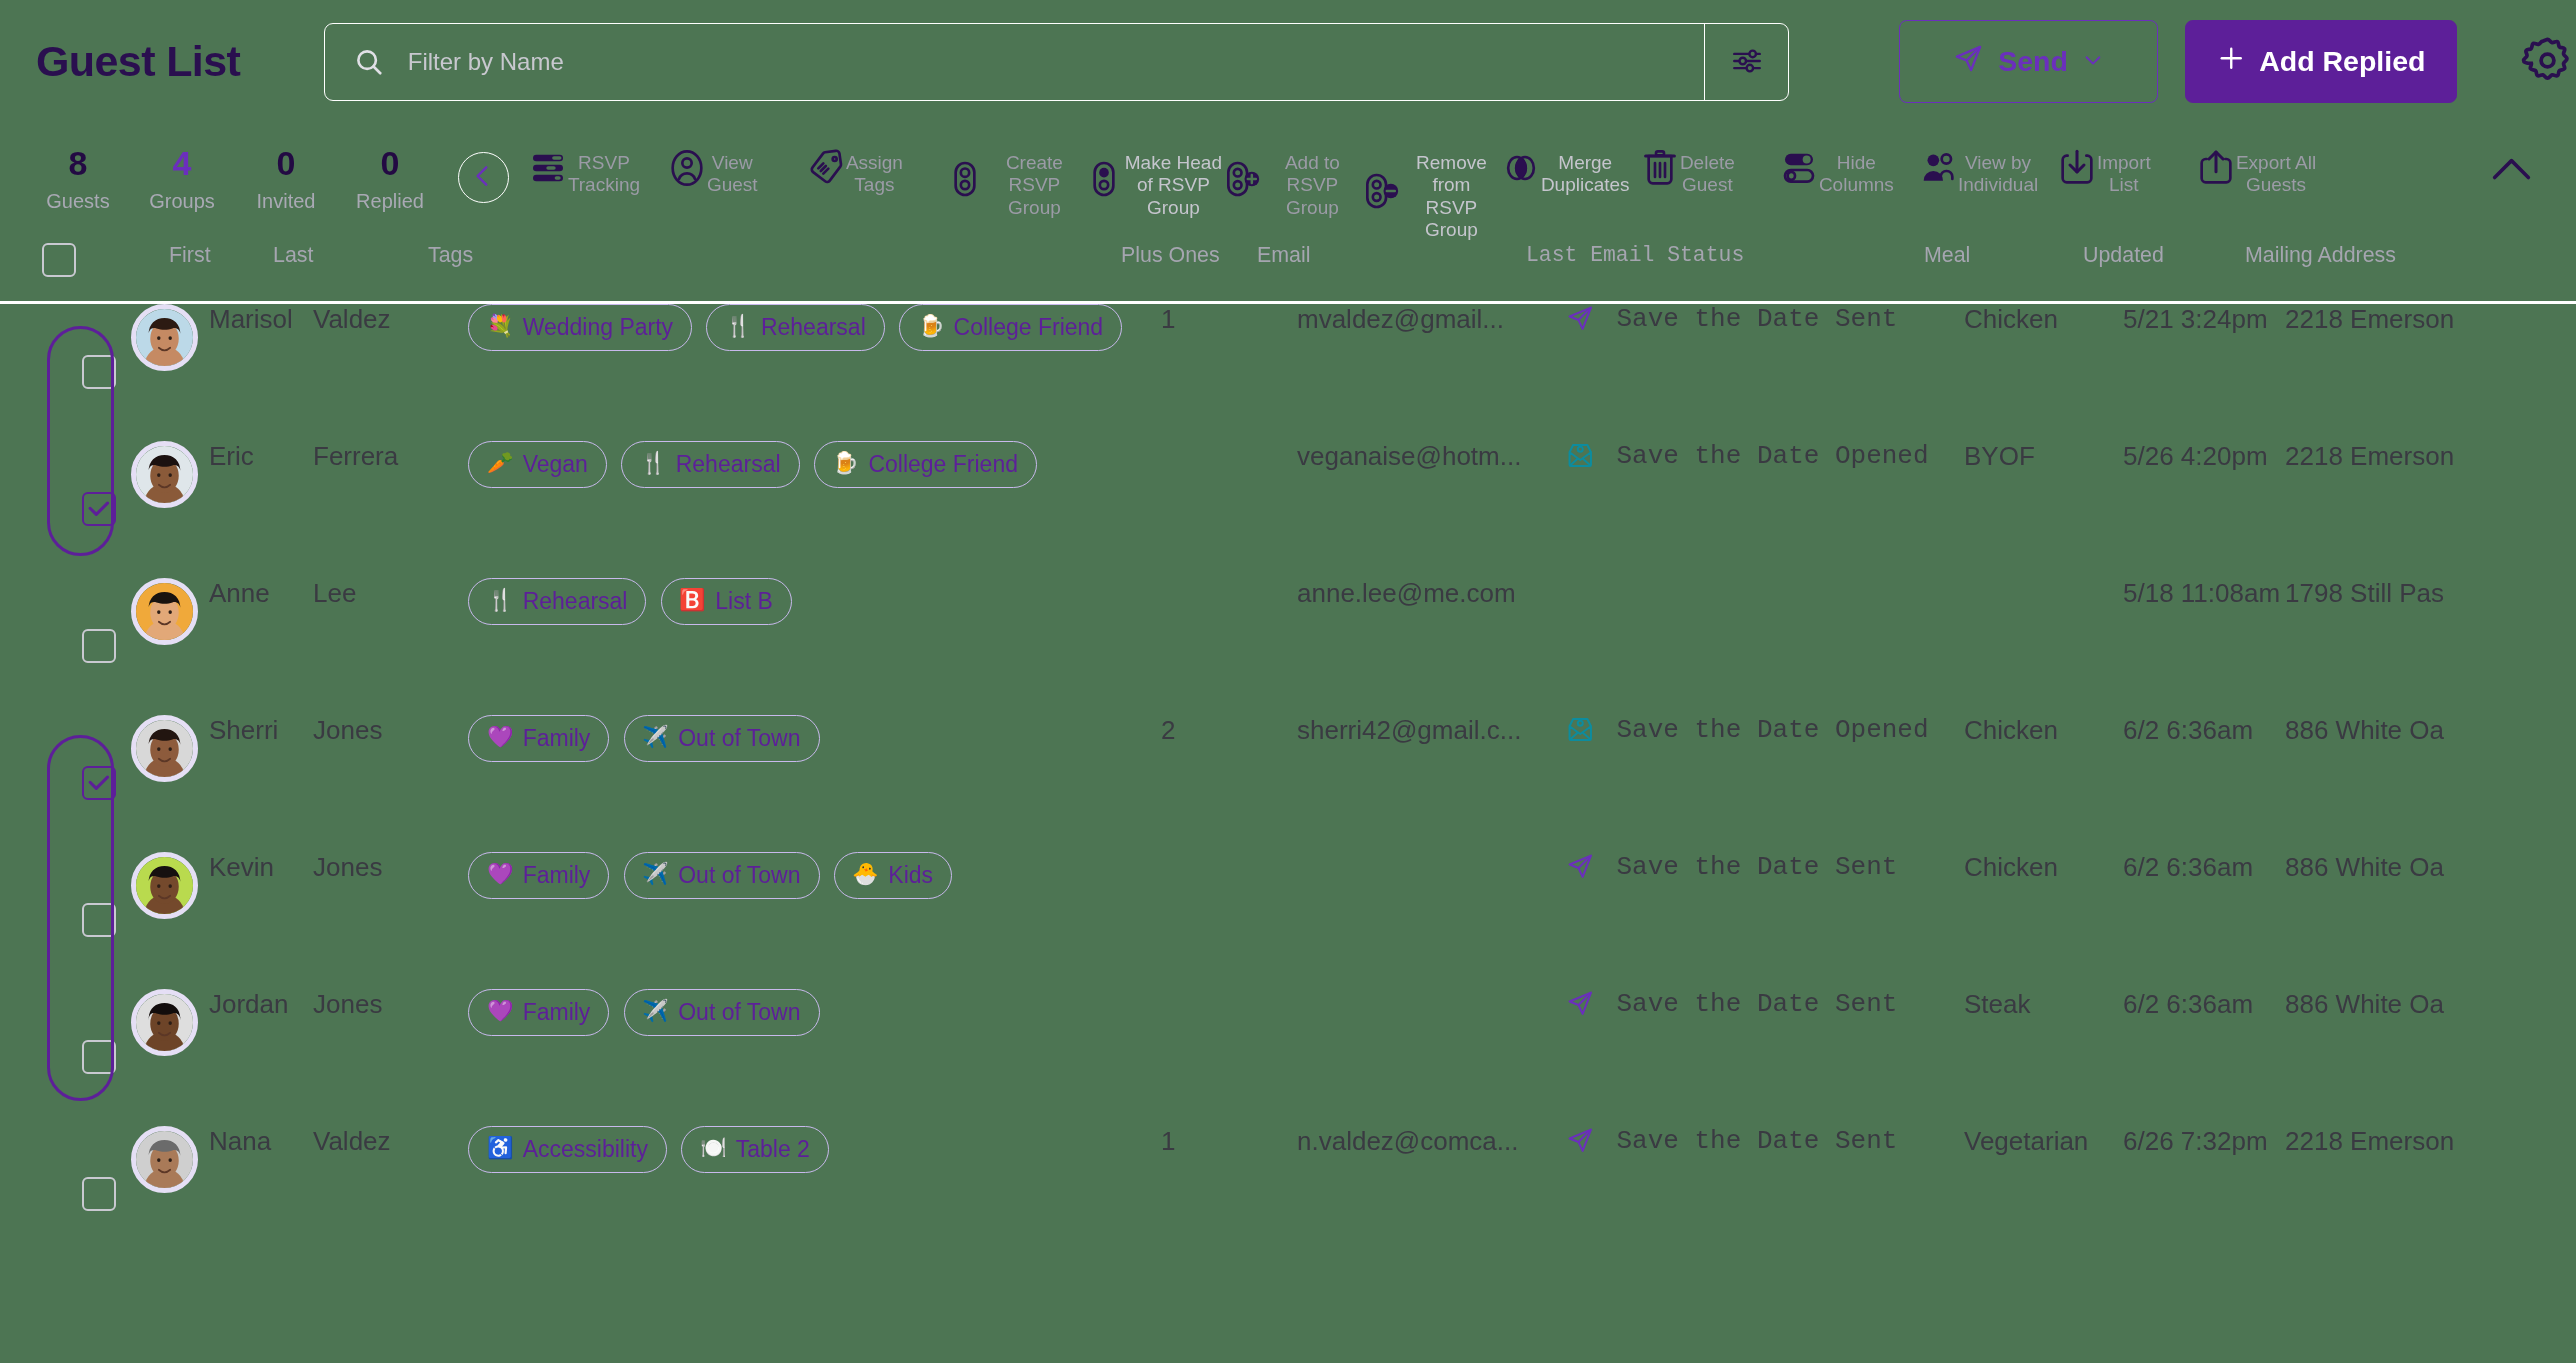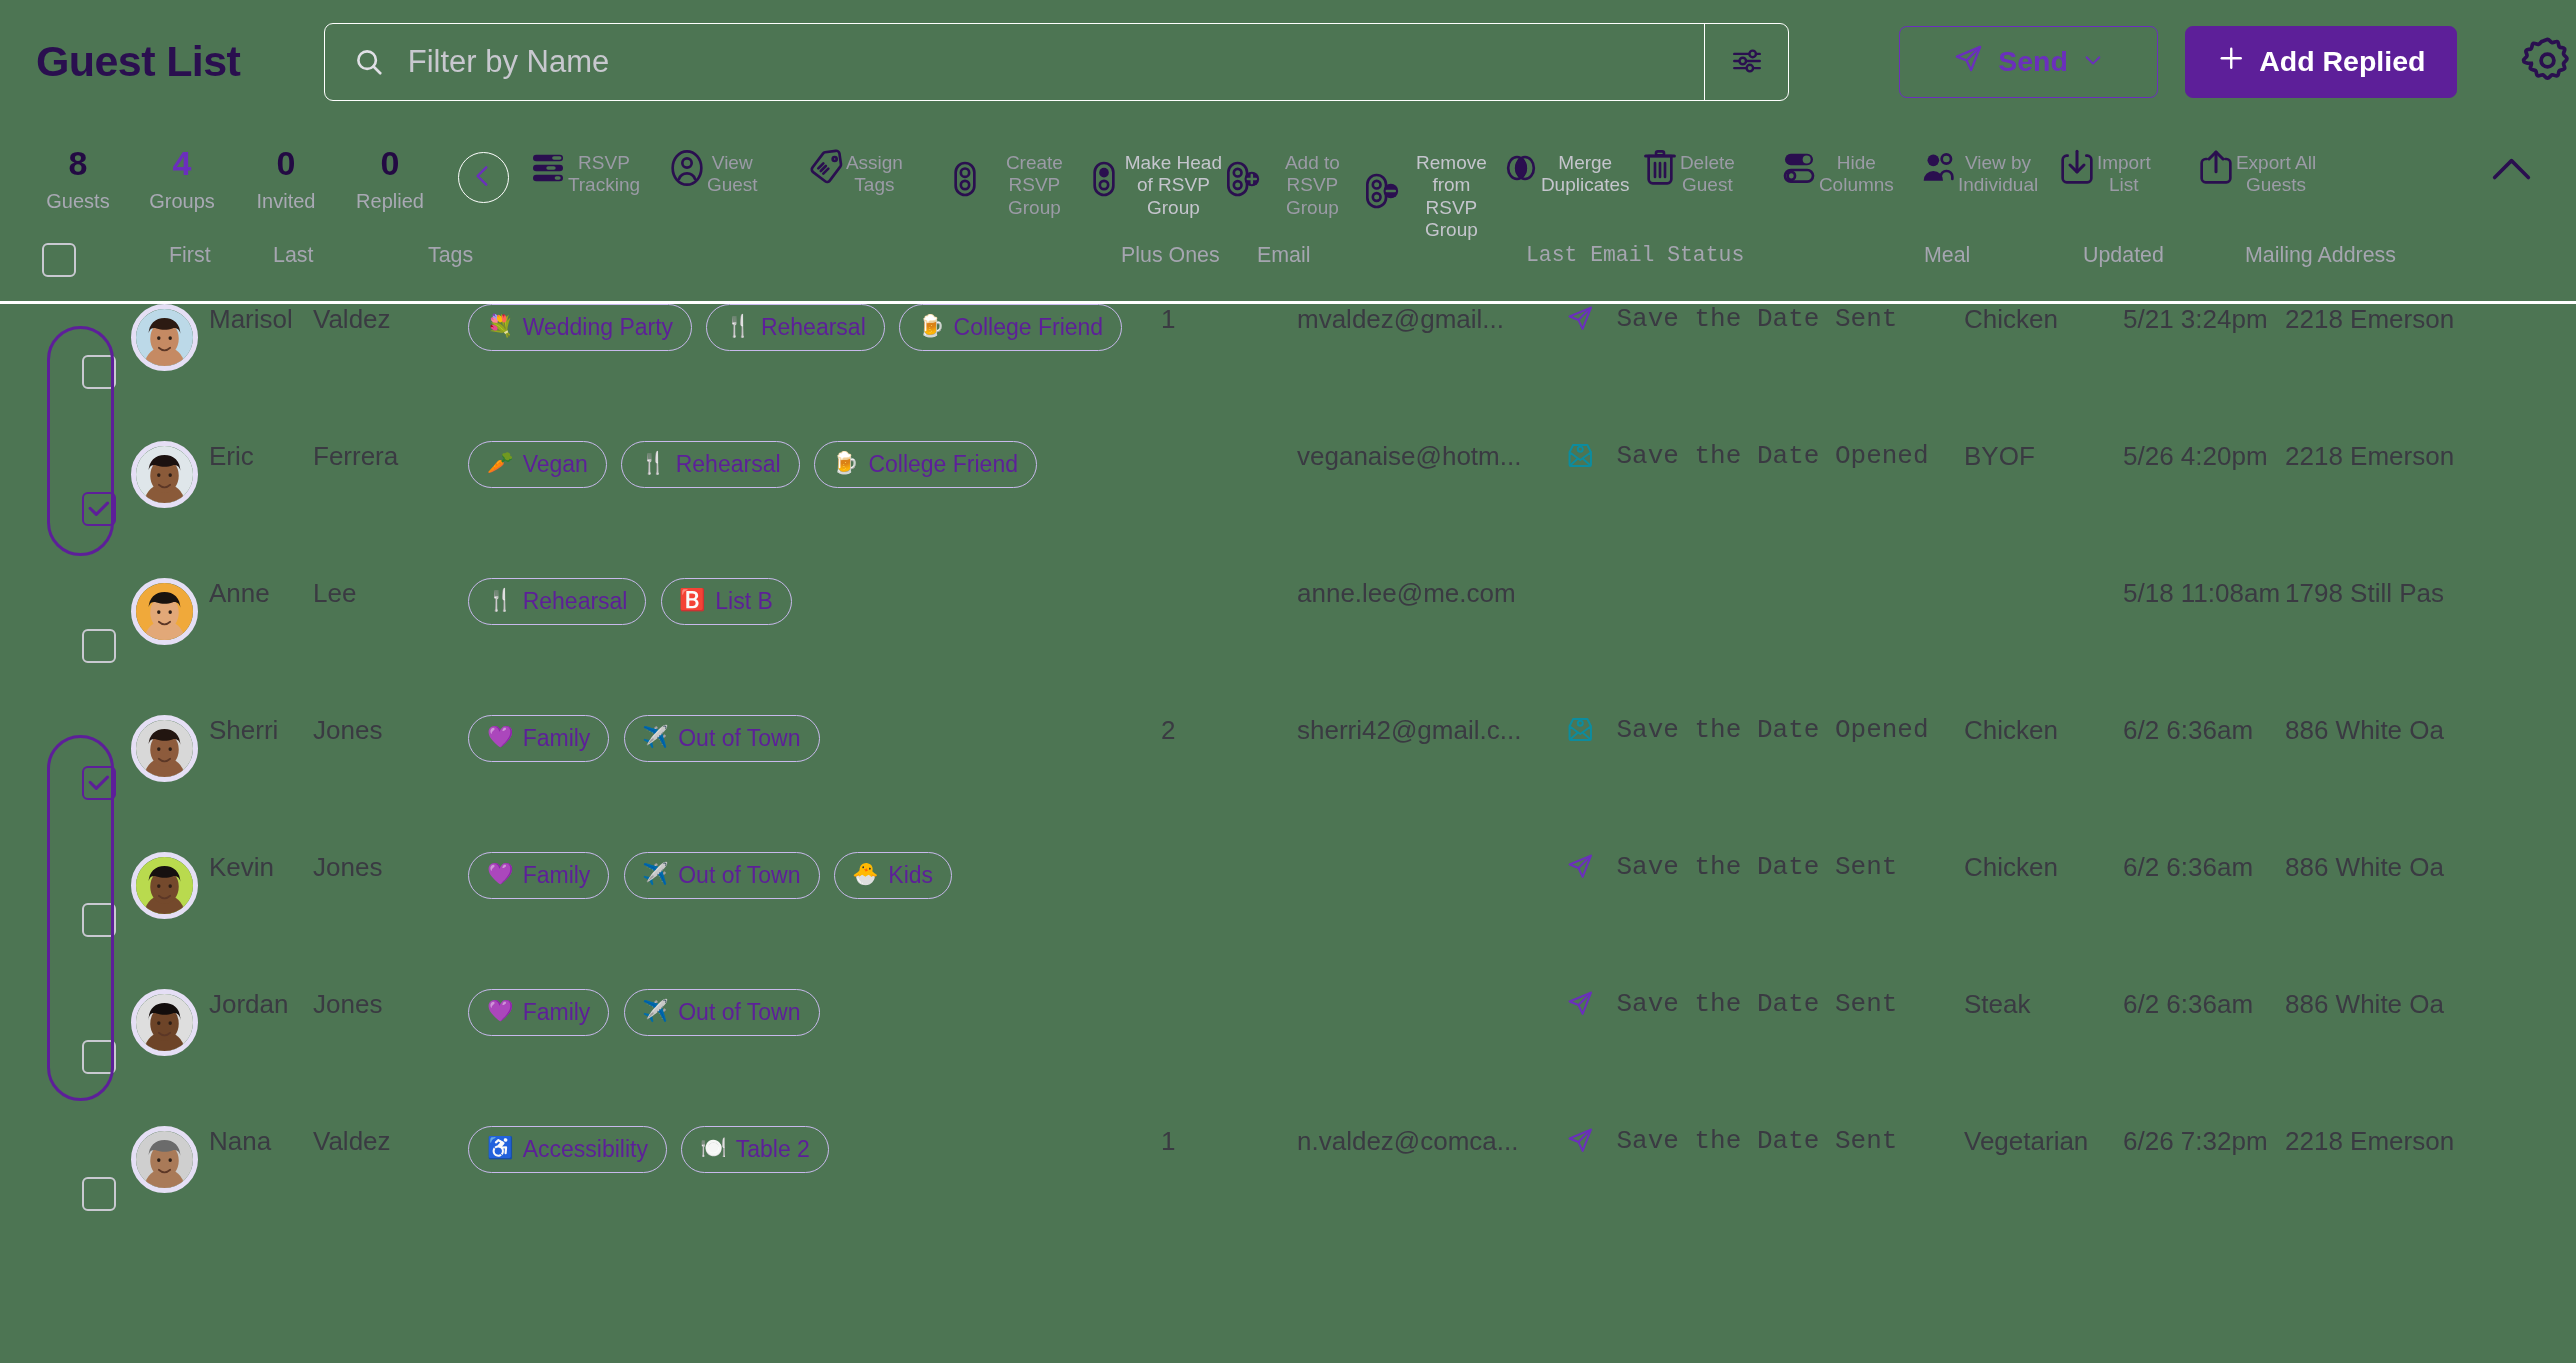--- a/index.html
+++ b/index.html
@@ -17,32 +17,32 @@
 
   .searchwrap{
     margin-left:84px;display:flex;align-items:stretch;
     width:1463px;height:76px;border:1.9px solid #ffffff;border-radius:9px;
     background:transparent;overflow:hidden;
   }
   .searchbox{flex:1;display:flex;align-items:center;padding-left:28.5px;gap:22px;}
   .search-icon{width:30px;height:30px;flex:0 0 auto;}
   .search-input{
     flex:1;background:transparent;border:0;outline:none;
-    font-family:"Liberation Sans",sans-serif;font-size:31px;color:#ffffff;
+    font-family:"Liberation Sans",sans-serif;font-size:24px;color:#ffffff;
   }
   .search-input::placeholder{color:#c8c8cf;opacity:1;}
   .filter-btn{
     width:83px;flex:0 0 auto;border-left:1.9px solid #ffffff;
     display:flex;align-items:center;justify-content:center;cursor:pointer;
   }
 
   .hdr-actions{display:flex;align-items:center;gap:27px;margin-left:110px;}
   .btn{
     display:flex;align-items:center;justify-content:center;gap:14.2px;
-    height:72px;border-radius:7.8px;box-sizing:border-box;cursor:pointer;
+    height:83px;border-radius:7.8px;box-sizing:border-box;cursor:pointer;
     font-size:28.5px;font-weight:700;white-space:nowrap;
   }
   .btn-send{width:259px;border:1.9px solid #6b2fbd;color:#6b2fbd;background:transparent;}
   .btn-add{width:272px;background:#5d1f99;color:#ffffff;border:1.9px solid #5d1f99;}
   .gear-btn{margin-left:34px;width:58px;height:58px;display:flex;align-items:center;justify-content:center;cursor:pointer;}
 
   
   .toolbar{display:flex;align-items:flex-start;padding:0 0 0 26px;height:120px;position:relative;}
   .stat{width:104px;text-align:center;padding-top:23px;}
   .stat .num{font-size:34px;font-weight:700;color:#230a43;line-height:1;}

